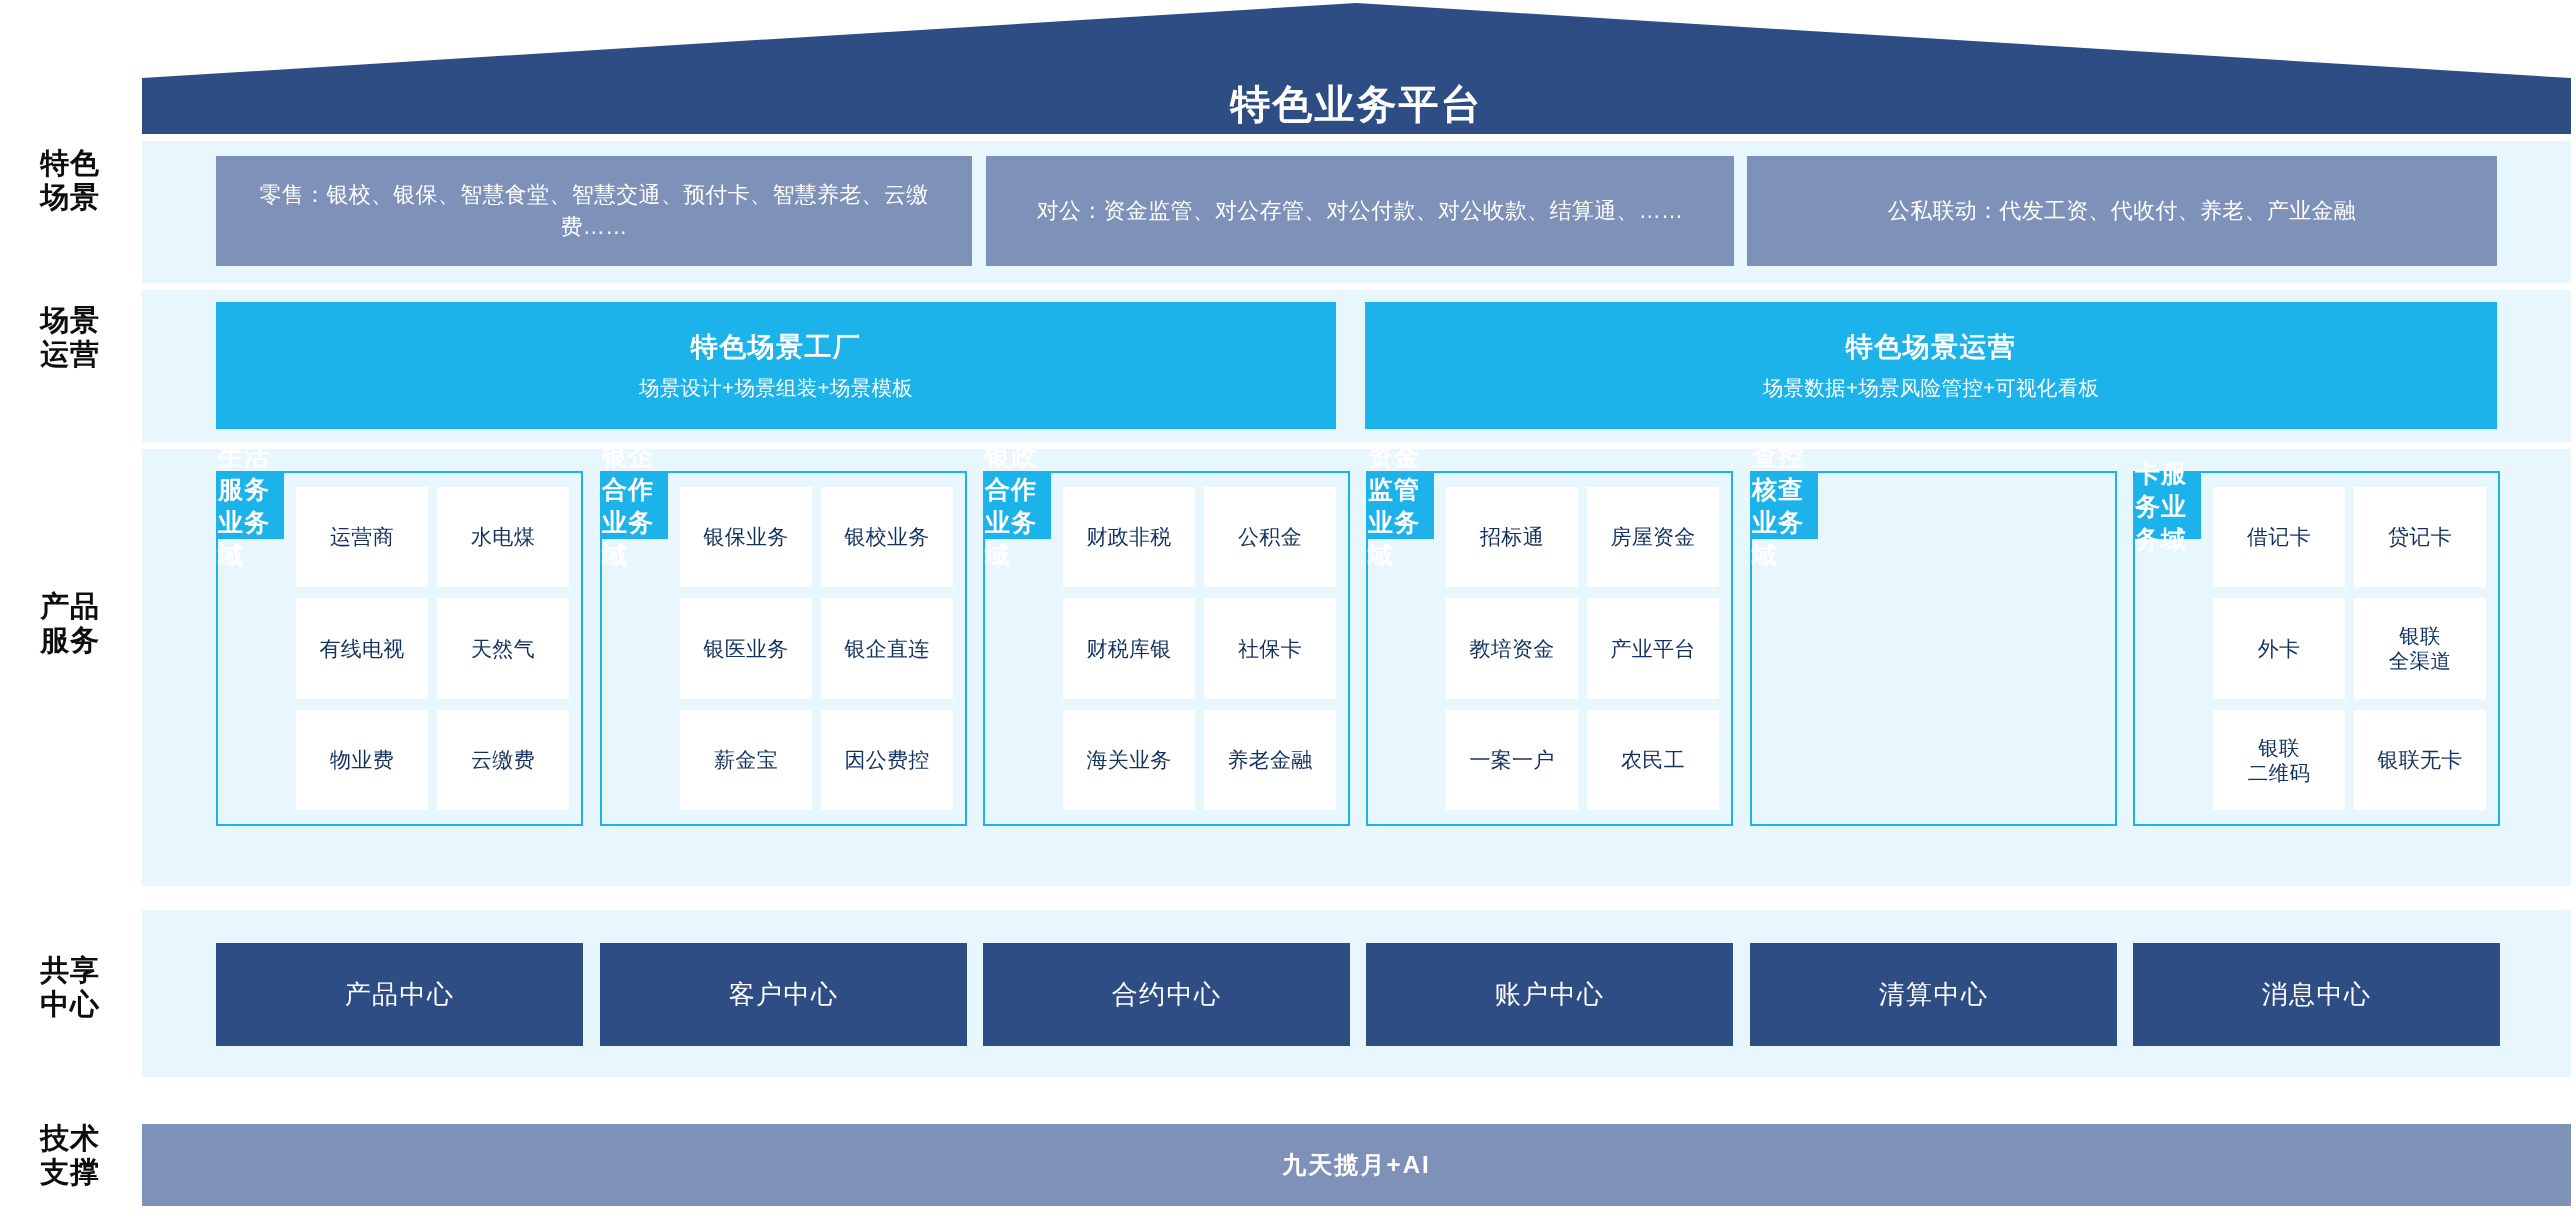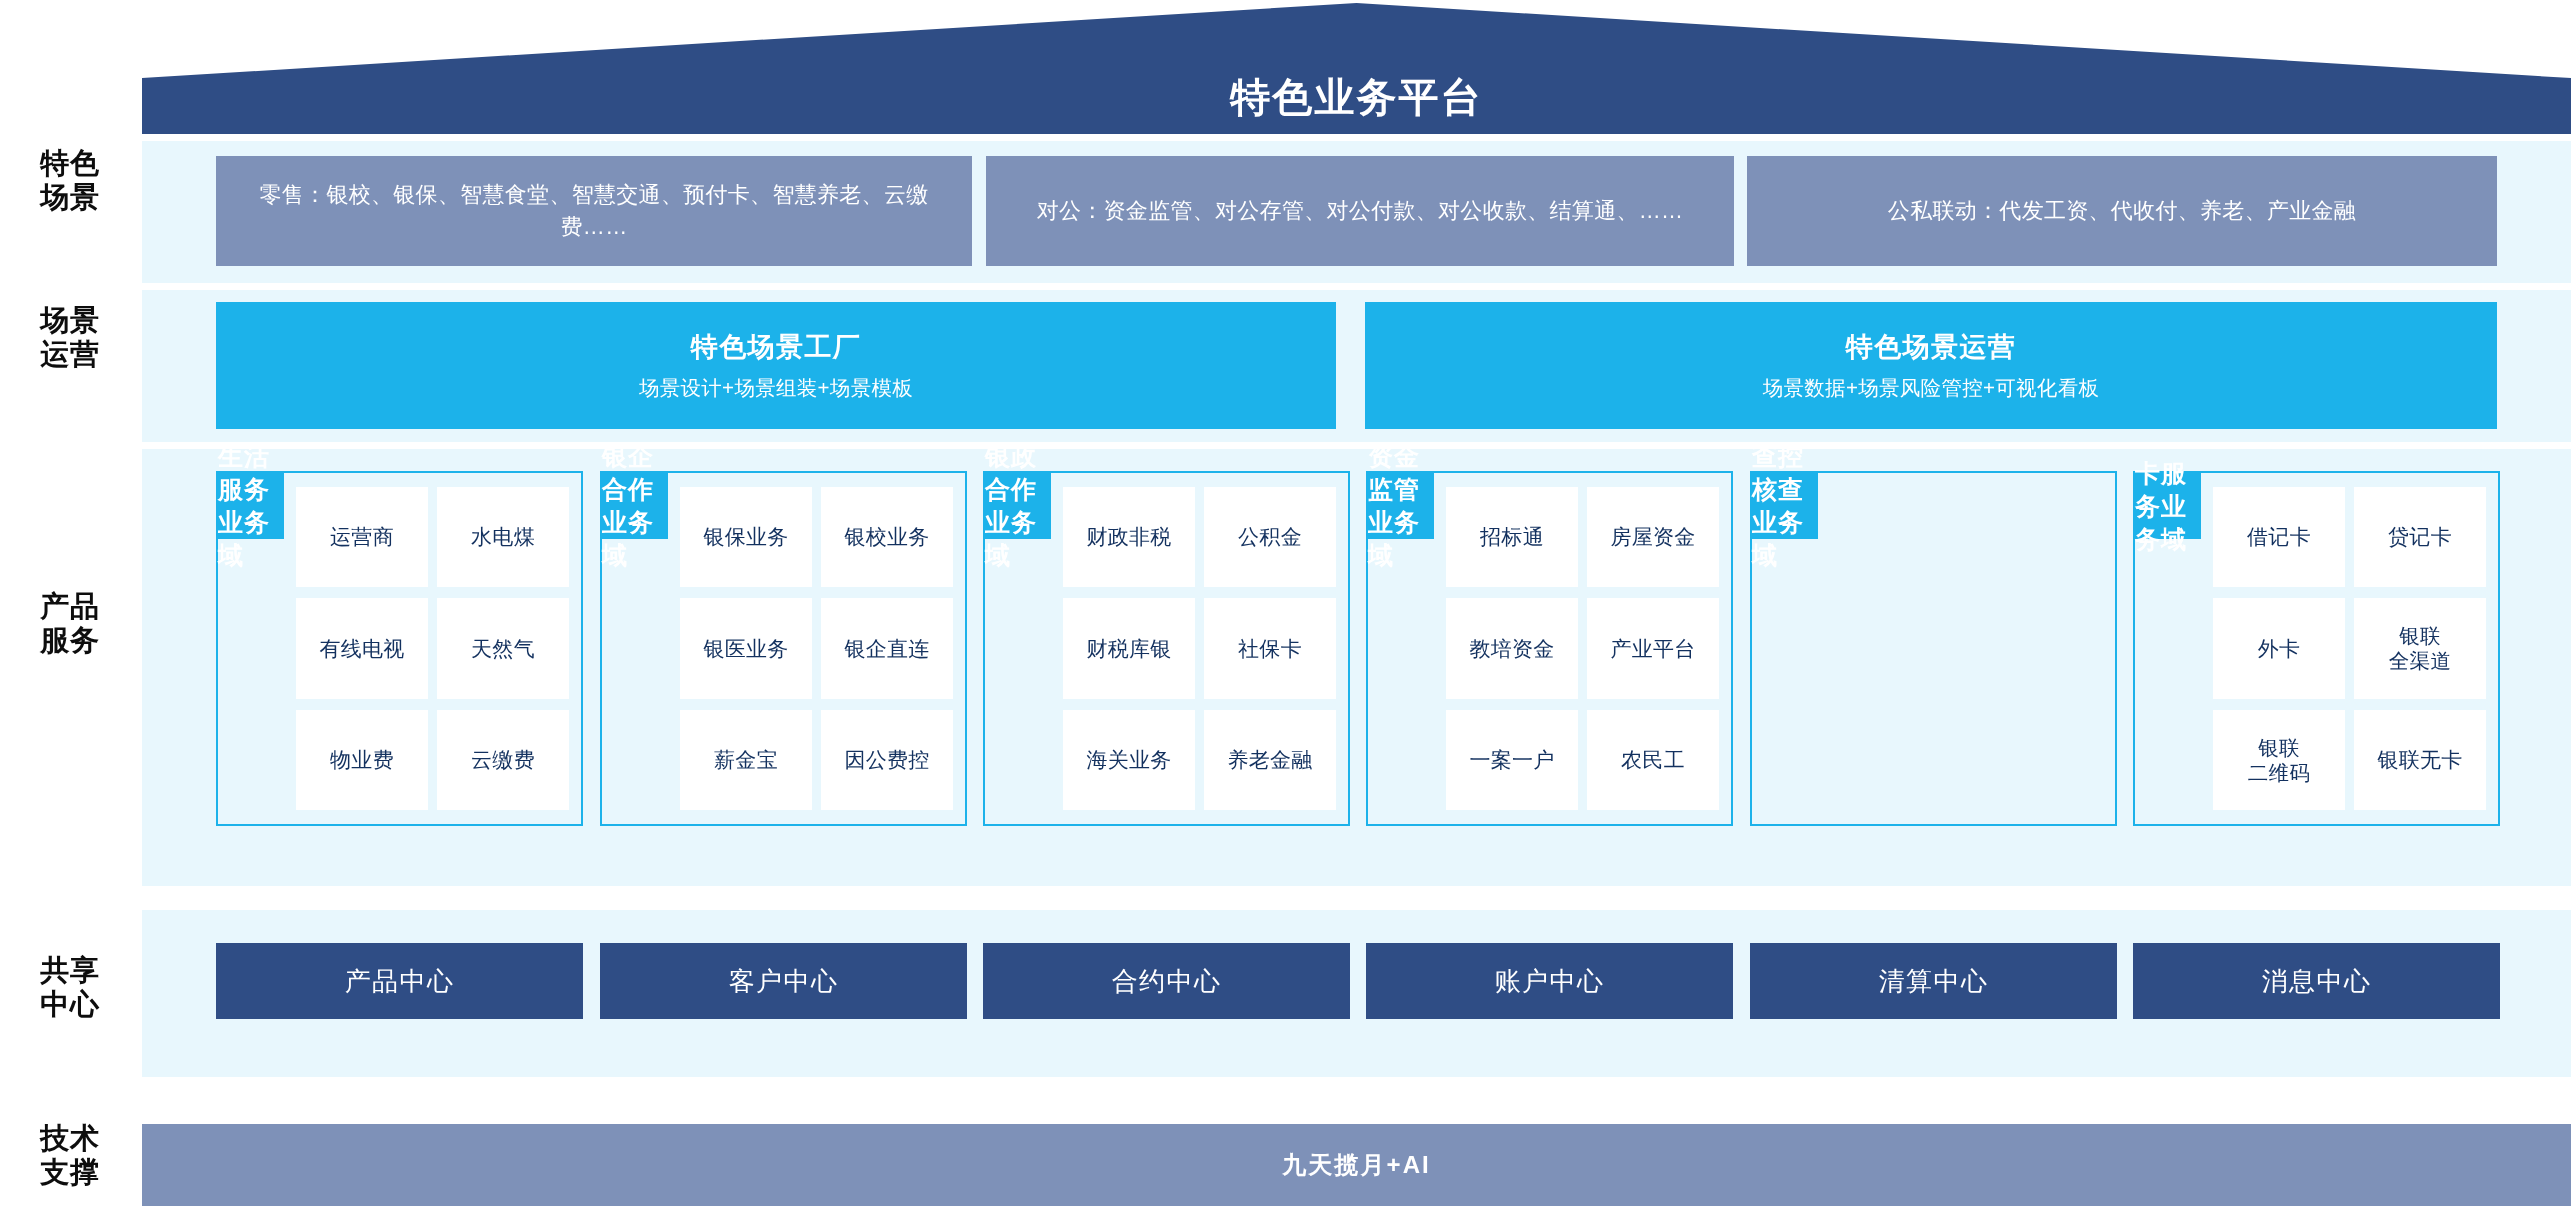--- a/index.html
+++ b/index.html
@@ -9,21 +9,21 @@
     -webkit-font-smoothing:antialiased;
   }
   .page{position:relative;width:2576px;height:1232px;}
 
   
   .roof{position:absolute;left:142px;top:2.7px;width:2429px;height:131px;}
   .roof svg{display:block;width:100%;height:100%;}
   .roof-title{
     position:absolute;left:0;top:0;width:100%;height:131px;
     display:flex;align-items:flex-end;justify-content:center;
-    padding-bottom:9px;box-sizing:border-box;
+    padding-bottom:2px;box-sizing:border-box;
     color:#ffffff;font-size:40px;font-weight:bold;letter-spacing:2.1px;
   }
 
   
   .rail{position:absolute;left:0;top:0;width:140px;height:1232px;}
   .rail-label{
     position:absolute;left:0;width:140px;
     text-align:center;color:#0d0d0d;font-size:29px;font-weight:bold;
     line-height:1.18;letter-spacing:0.7px;
   }
@@ -66,21 +66,21 @@
   }
   .dom-cell{
     background:#ffffff;color:#13315f;
     display:flex;align-items:center;justify-content:center;text-align:center;
     font-size:21px;line-height:1.22;letter-spacing:0.3px;
   }
   .dom-cell.two-line{font-size:20.5px;}
 
   
   .ctr-box{
-    position:absolute;top:943px;height:76px;background:#2f4d85;color:#ffffff;
+    position:absolute;top:943px;height:103px;background:#2f4d85;color:#ffffff;
     display:flex;align-items:center;justify-content:center;
     font-size:26px;letter-spacing:1.4px;
   }
 
   
   .tech-bar{
     position:absolute;left:142px;top:1124px;width:2429px;height:82px;
     background:#7e91b8;color:#ffffff;
     display:flex;align-items:center;justify-content:center;
     font-size:24px;font-weight:bold;letter-spacing:2.1px;

